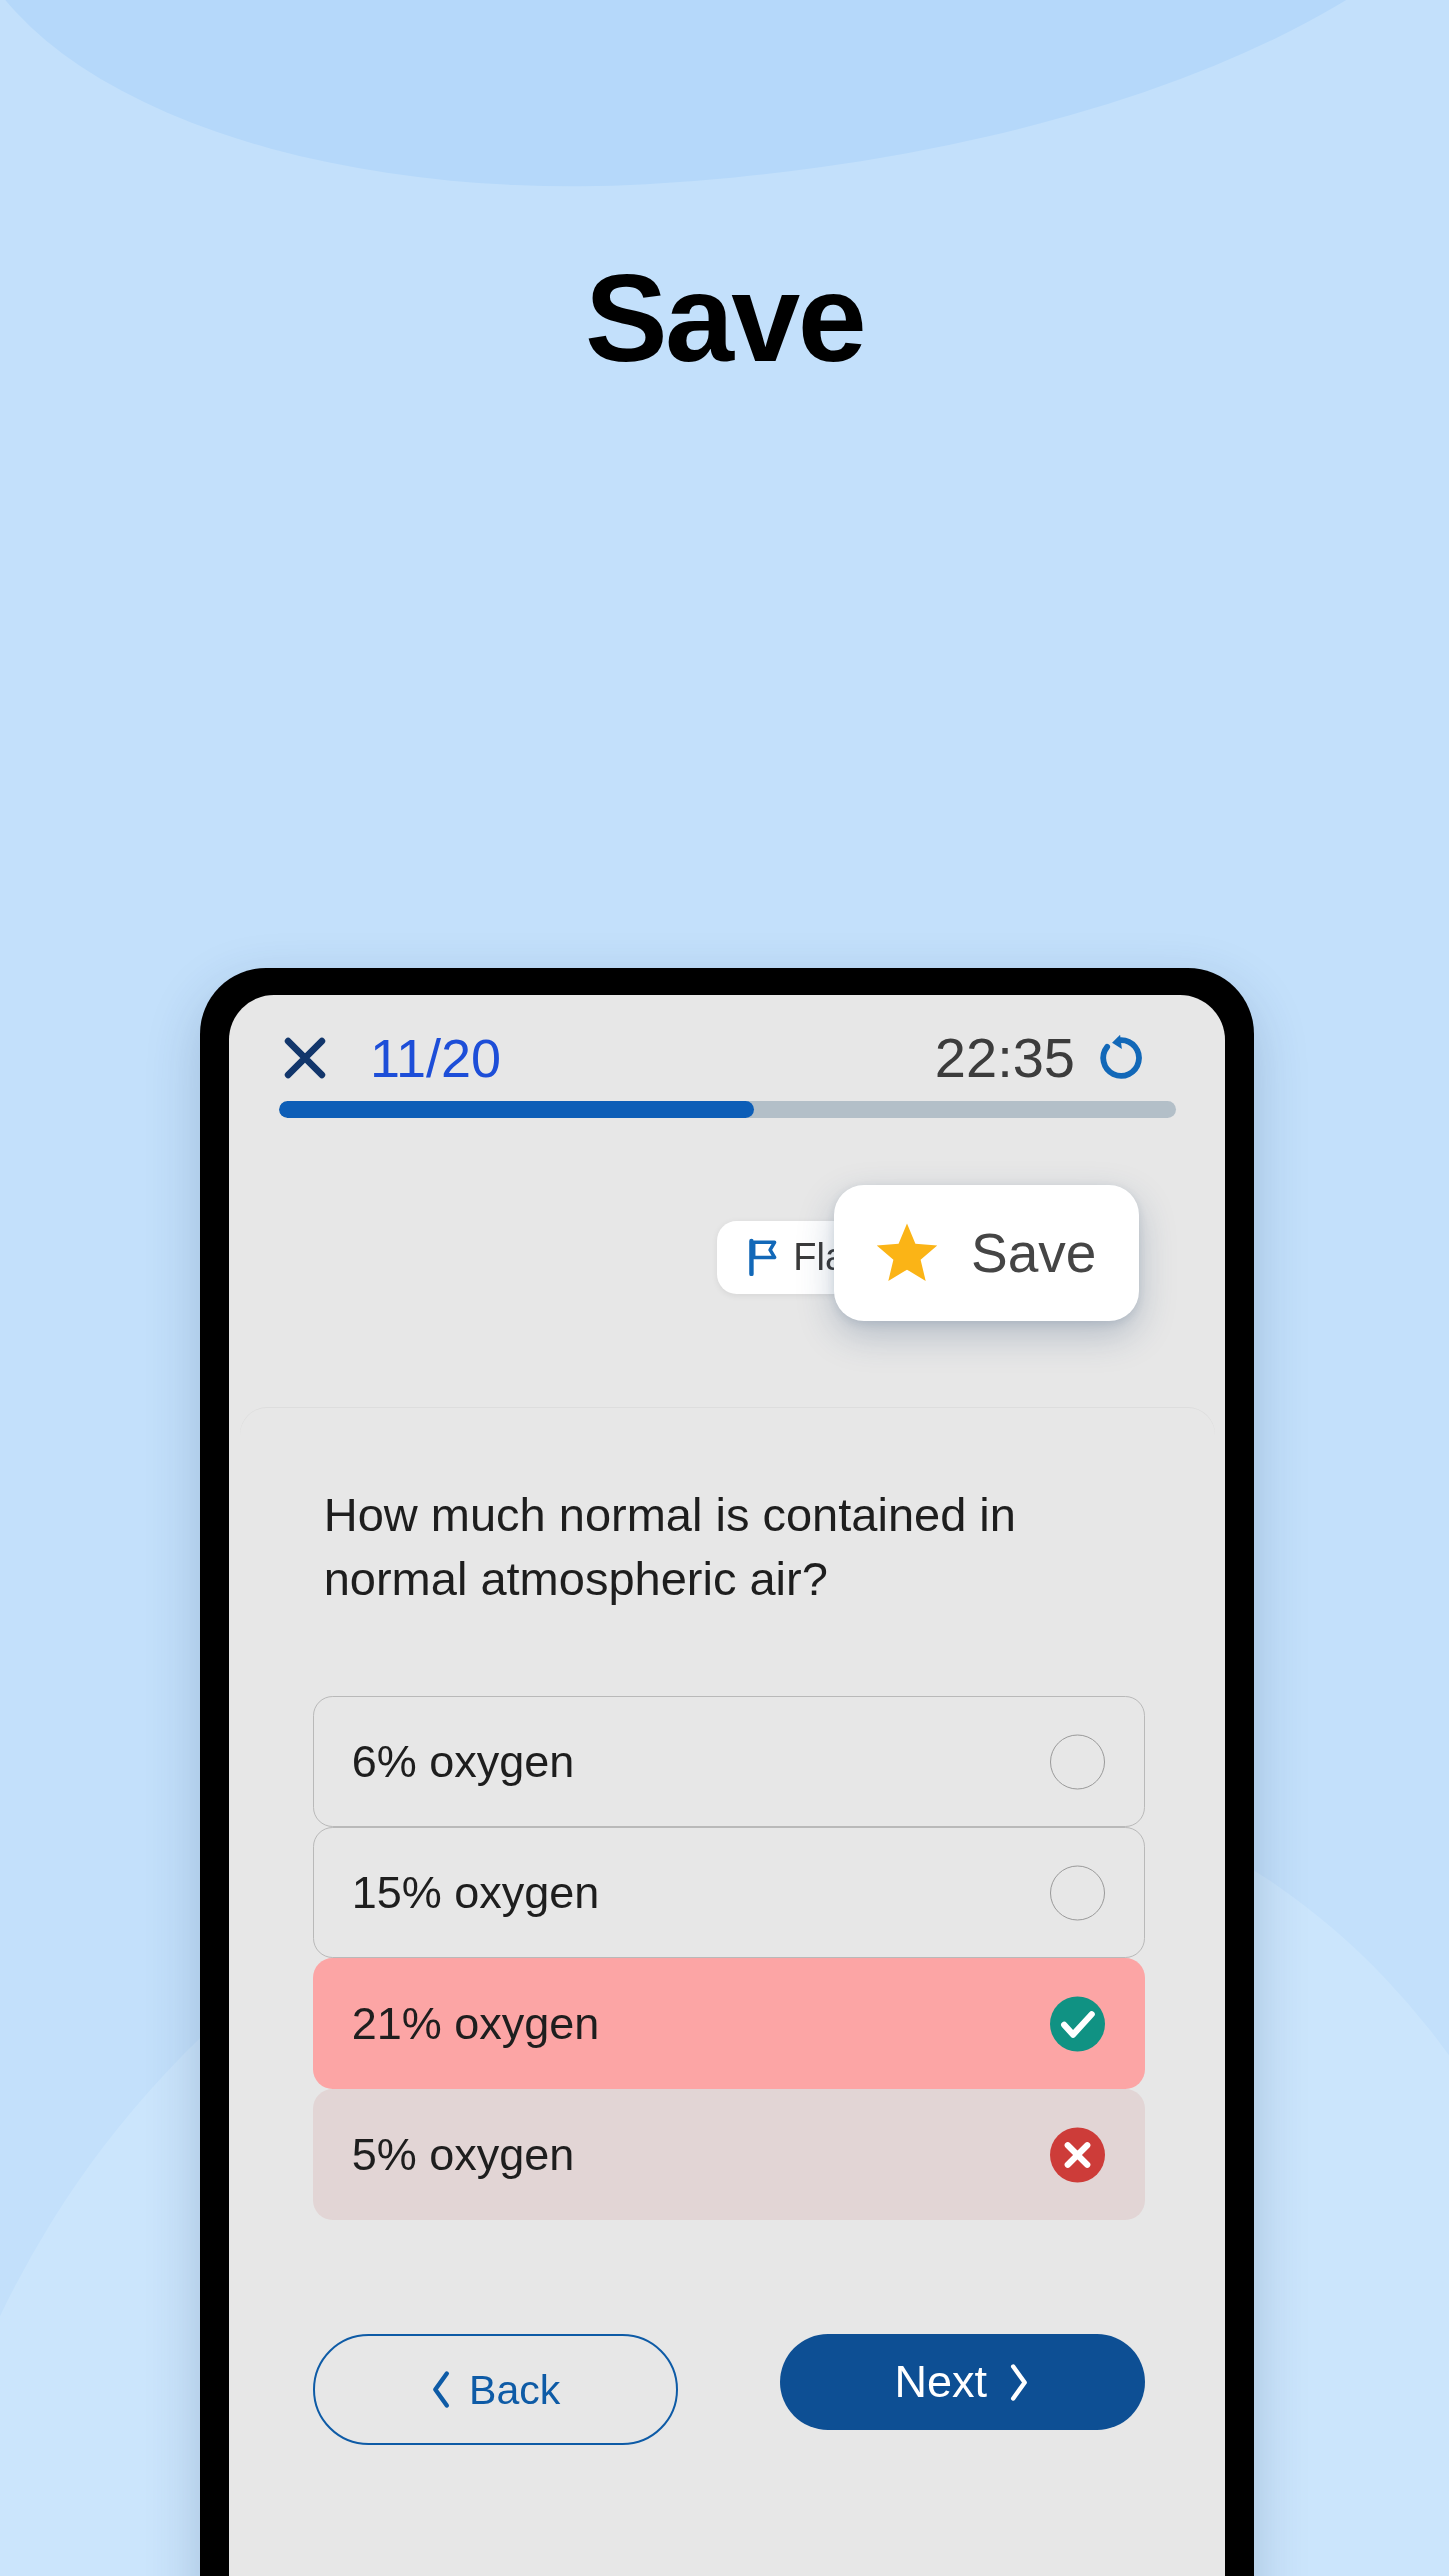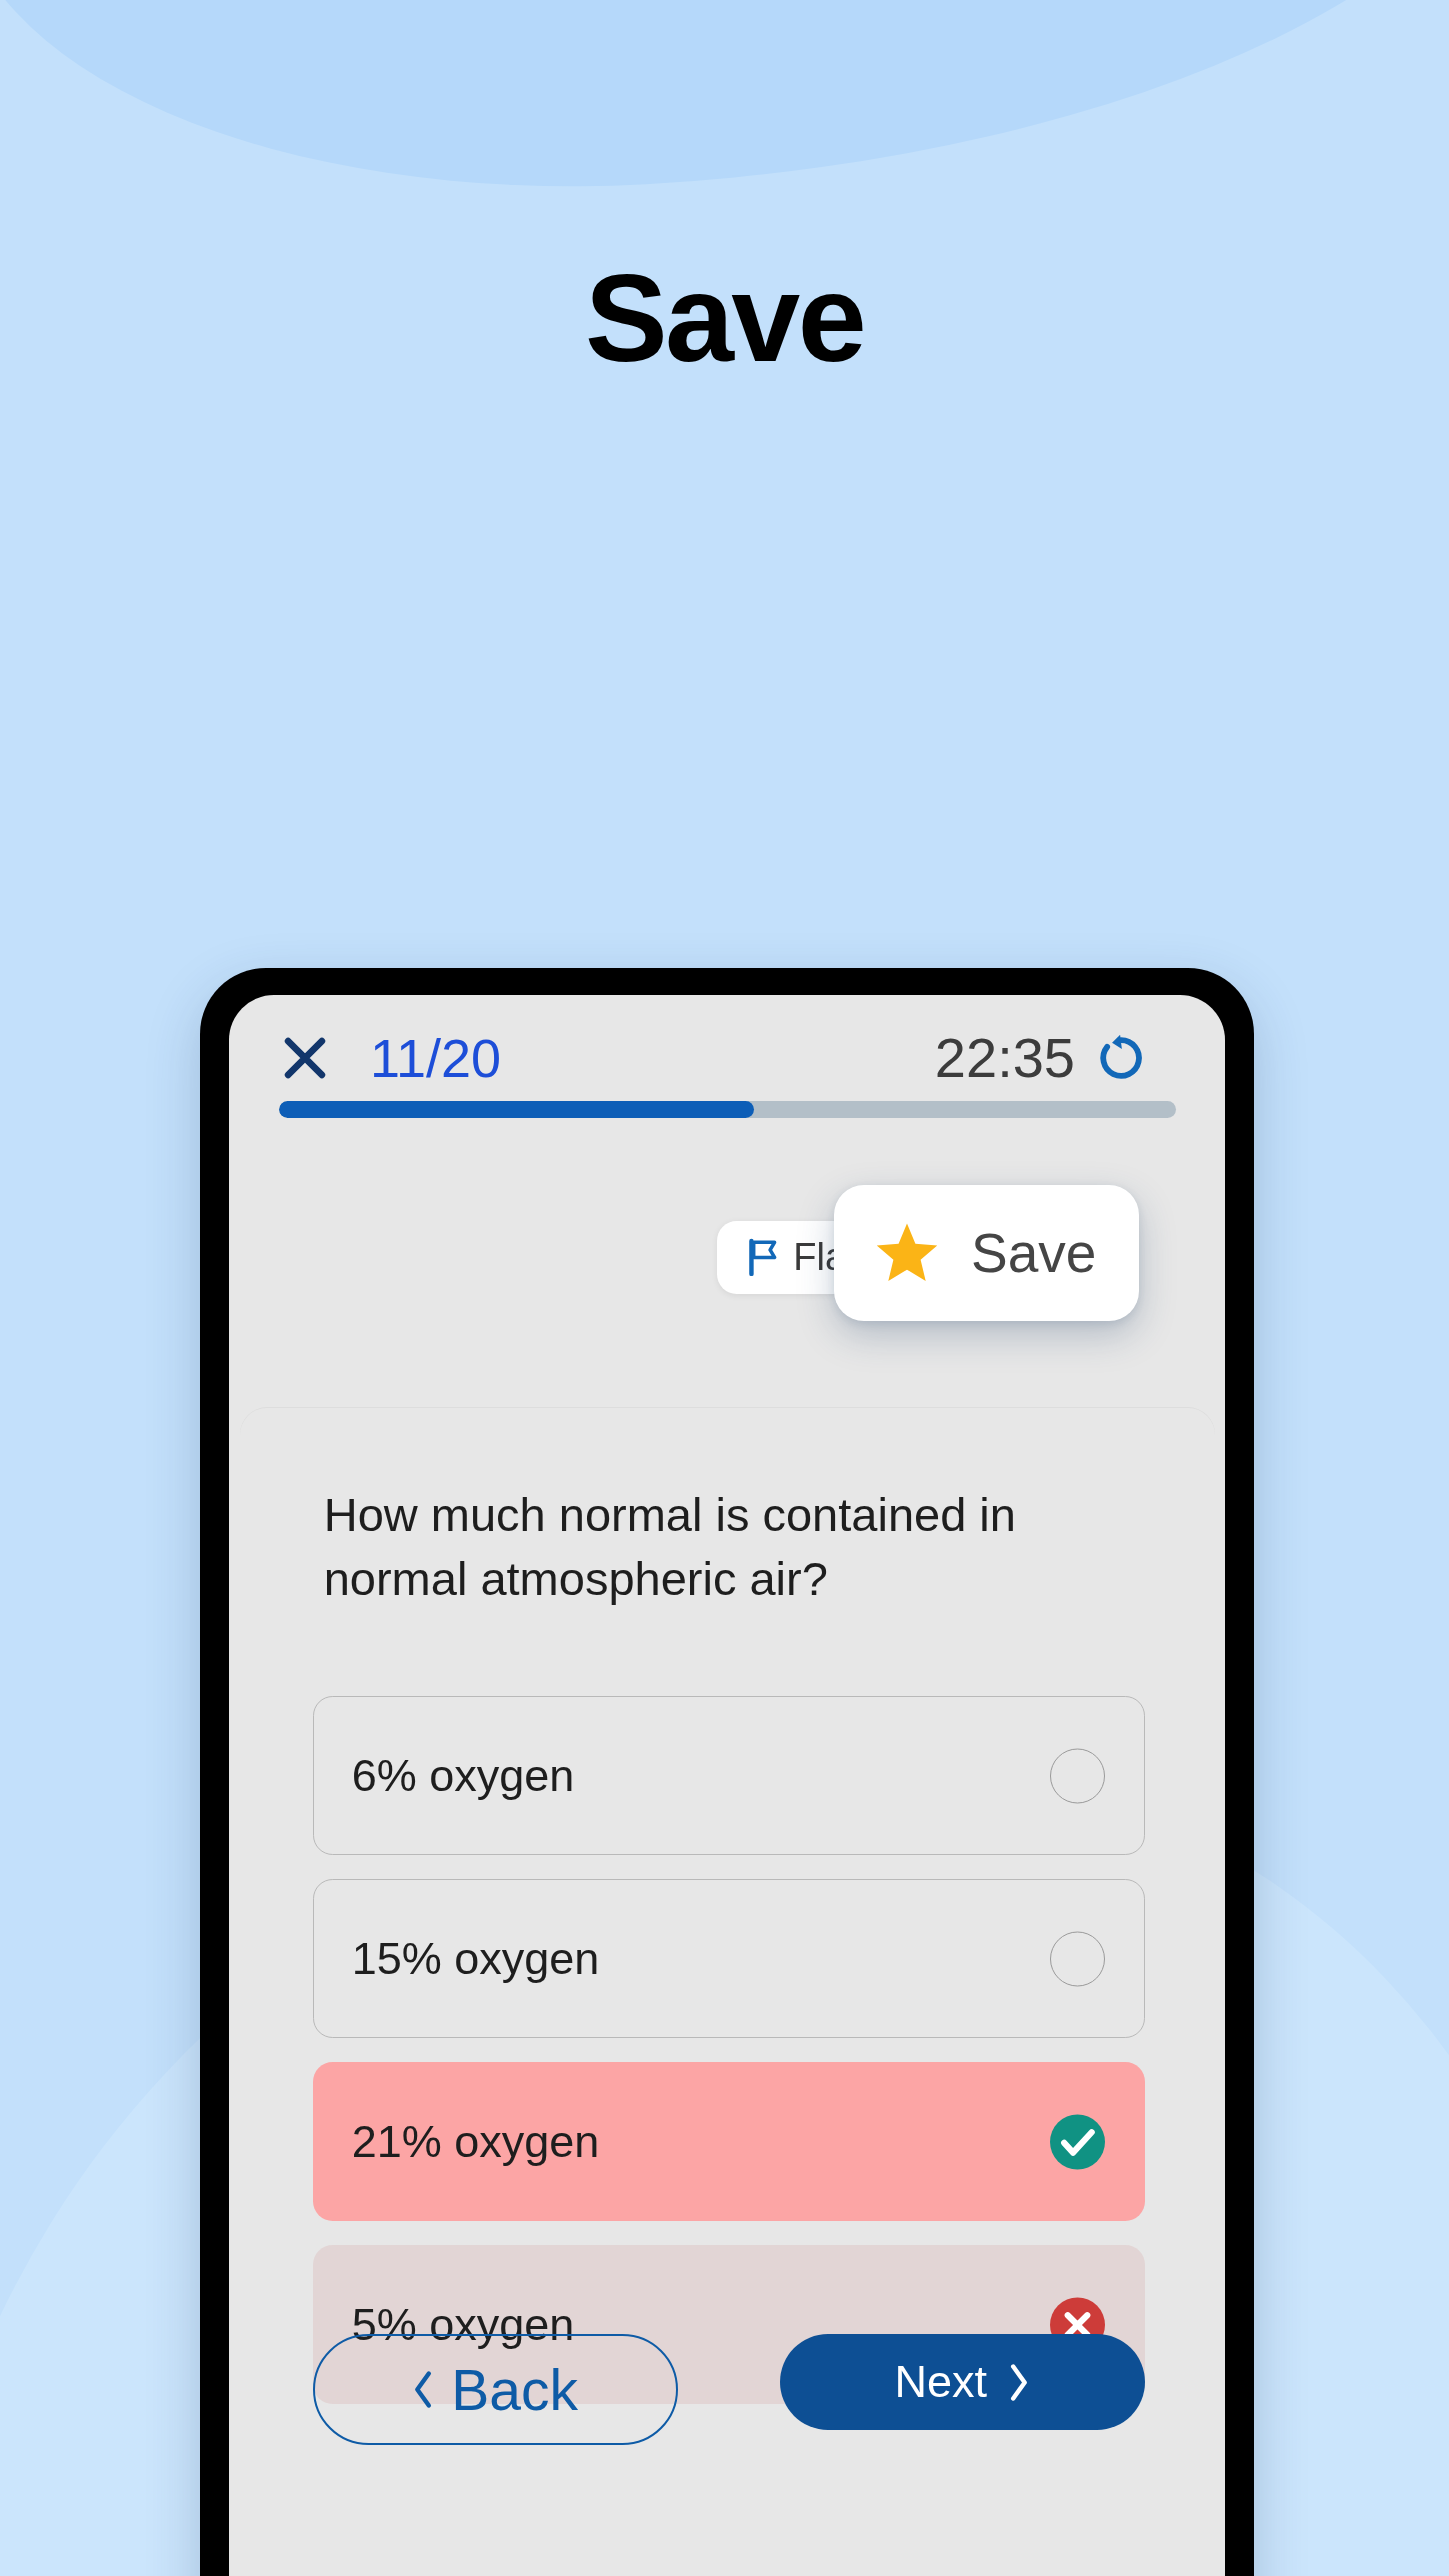--- a/index.html
+++ b/index.html
@@ -225,22 +225,21 @@
   }
 
   .options {
     position: absolute;
     left: 73px;
     top: 288px;
     width: 832px;
   }
   .option {
     position: relative;
-    height: 159px;
-    margin-bottom: 24px;
+    height: 131px;
     border-radius: 19.7px;
     background: #e7e7e7;
     border: 1.8px solid #b9b9b9;
     box-sizing: border-box;
     text-align: right;
   }
   .option .opt-label {
     position: absolute;
     left: 38px;
     top: 50%;
@@ -297,21 +296,21 @@
     border: 2.7px solid #0e5ba6;
     border-radius: 57px;
     box-sizing: border-box;
     display: flex;
     align-items: center;
     justify-content: center;
     gap: 16px;
     background: transparent;
   }
   .btn-back .lbl {
-    font-size: 57px;
+    font-size: 41px;
     line-height: 52px;
     color: #0e5ba6;
   }
   .btn-next {
     position: absolute;
     right: 0;
     top: 0;
     width: 365px;
     height: 96px;
     border-radius: 57px;

